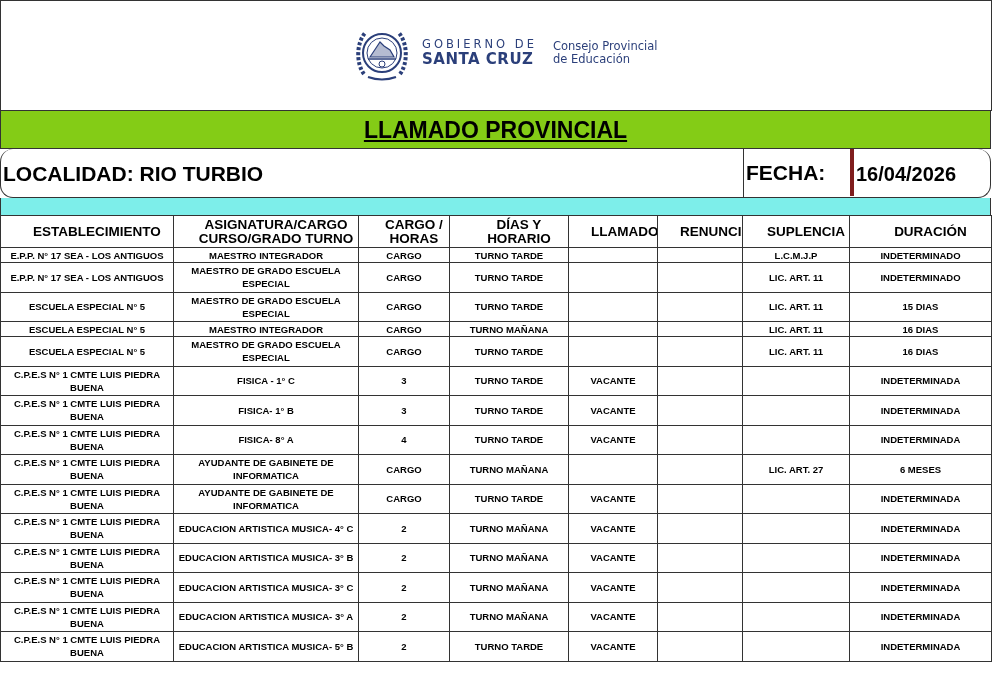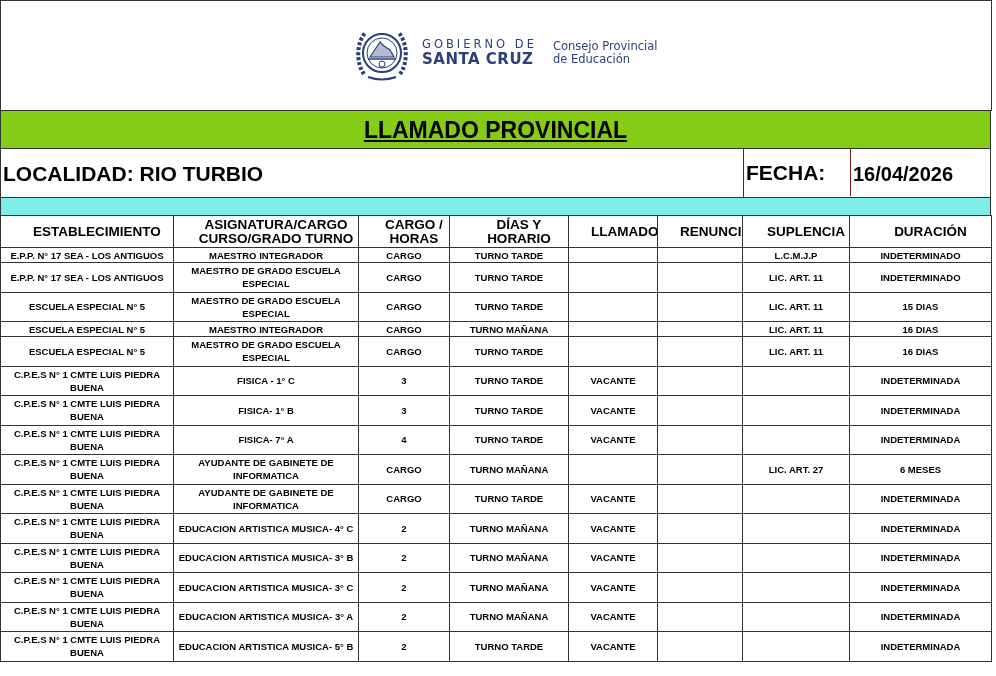--- a/index.html
+++ b/index.html
@@ -7,25 +7,25 @@
     .frame { position: absolute; left: 0; top: 0; width: 991px; height: 661px; }
     .logo-box { position: absolute; left: 0; top: 0; width: 990px; height: 110px; border-left: 1px solid #333; border-right: 1px solid #333; border-top: 1px solid #333; background: #fff; }
     .logo-wrap { position: absolute; left: 353px; top: 22px; height: 60px; display: flex; align-items: center; }
     .emblem { width: 56px; height: 58px; }
     .gov-text { margin-left: 12px; display: flex; flex-direction: column; line-height: 1; }
     .gov-top { font-family: "DejaVu Sans", sans-serif; font-size: 11.5px; letter-spacing: 3px; color: #2b3f7a; }
     .gov-bottom { font-family: "DejaVu Sans", sans-serif; font-weight: bold; font-size: 15px; color: #2b3f7a; margin-top: 2px; letter-spacing: 0.5px; }
     .consejo { margin-left: 16px; display: flex; flex-direction: column; font-family: "DejaVu Sans", sans-serif; font-size: 11.5px; color: #2b3f7a; line-height: 1.15; }
     .title-band { position: absolute; left: 0; top: 110px; width: 990px; height: 39px; background: #84cc16; border: 1px solid #333; box-sizing: border-box; width: 991px; }
     .title-band span { position: absolute; left: 0; right: 0; top: 6px; text-align: center; font-weight: bold; font-size: 23px; text-decoration: underline; }
-    .loc-row { position: absolute; left: 0; top: 149px; width: 991px; height: 49px; border-left: 1px solid #333; border-right: 1px solid #333; border-bottom: 1px solid #333; box-sizing: border-box; }
+    .loc-row { position: absolute; left: 0; top: 149px; width: 991px; height: 49px; border-left: 1px solid #333; border-right: 1px solid #333; border-bottom: 1px solid #333; box-sizing: border-box; border-radius: 13px; }
     .loc-label { position: absolute; left: 2px; top: 13px; font-weight: bold; font-size: 21px; }
     .fecha-cell { position: absolute; left: 742px; top: 0; width: 107px; height: 48px; border-left: 1px solid #333; box-sizing: border-box; padding-left: 16px; }
     .fecha-cell span { position: absolute; left: 2px; top: 12px; font-weight: bold; font-size: 21px; }
-    .date-cell { position: absolute; left: 849px; top: 0; width: 141px; height: 47px; border-left: 1px solid #7f1d1d; box-sizing: border-box; }
+    .date-cell { position: absolute; left: 849px; top: 0; width: 141px; height: 47px; border-left: 4px solid #7f1d1d; box-sizing: border-box; }
     .date-cell span { position: absolute; left: 2px; top: 14px; font-weight: bold; font-size: 20px; }
     .gap-band { position: absolute; left: 0; top: 198px; width: 991px; height: 17px; background: #7deeea; border-left: 1px solid #333; border-right: 1px solid #333; box-sizing: border-box; }
     table.grid { position: absolute; left: 0; top: 215px; width: 991px; border-collapse: collapse; table-layout: fixed; }
     table.grid td, table.grid th { border: 1px solid #333; padding: 0 2px; text-align: center; vertical-align: middle; overflow: hidden; }
     table.grid th { font-weight: bold; font-size: 13.5px; height: 31px; line-height: 14px; padding-left: 22px; }
     table.grid td { font-family: "Liberation Sans", sans-serif; font-weight: bold; font-size: 9.5px; line-height: 13px; }
     tr.r-short td { height: 14px; }
     tr.r-tall td { height: 28.5px; }
     td.bottom { vertical-align: bottom; }
     td.left { text-align: left; }
@@ -165,21 +165,21 @@
           <td>FISICA- 1° B</td>
           <td>3</td>
           <td>TURNO TARDE</td>
           <td>VACANTE</td>
           <td></td>
           <td></td>
           <td>INDETERMINADA</td>
         </tr>
         <tr class="r-tall">
           <td>C.P.E.S N° 1 CMTE LUIS PIEDRA BUENA</td>
-          <td>FISICA- 7° A</td>
+          <td>FISICA- 8° A</td>
           <td>4</td>
           <td>TURNO TARDE</td>
           <td>VACANTE</td>
           <td></td>
           <td></td>
           <td>INDETERMINADA</td>
         </tr>
         <tr class="r-tall">
           <td>C.P.E.S N° 1 CMTE LUIS PIEDRA BUENA</td>
           <td>AYUDANTE DE GABINETE DE INFORMATICA</td>

